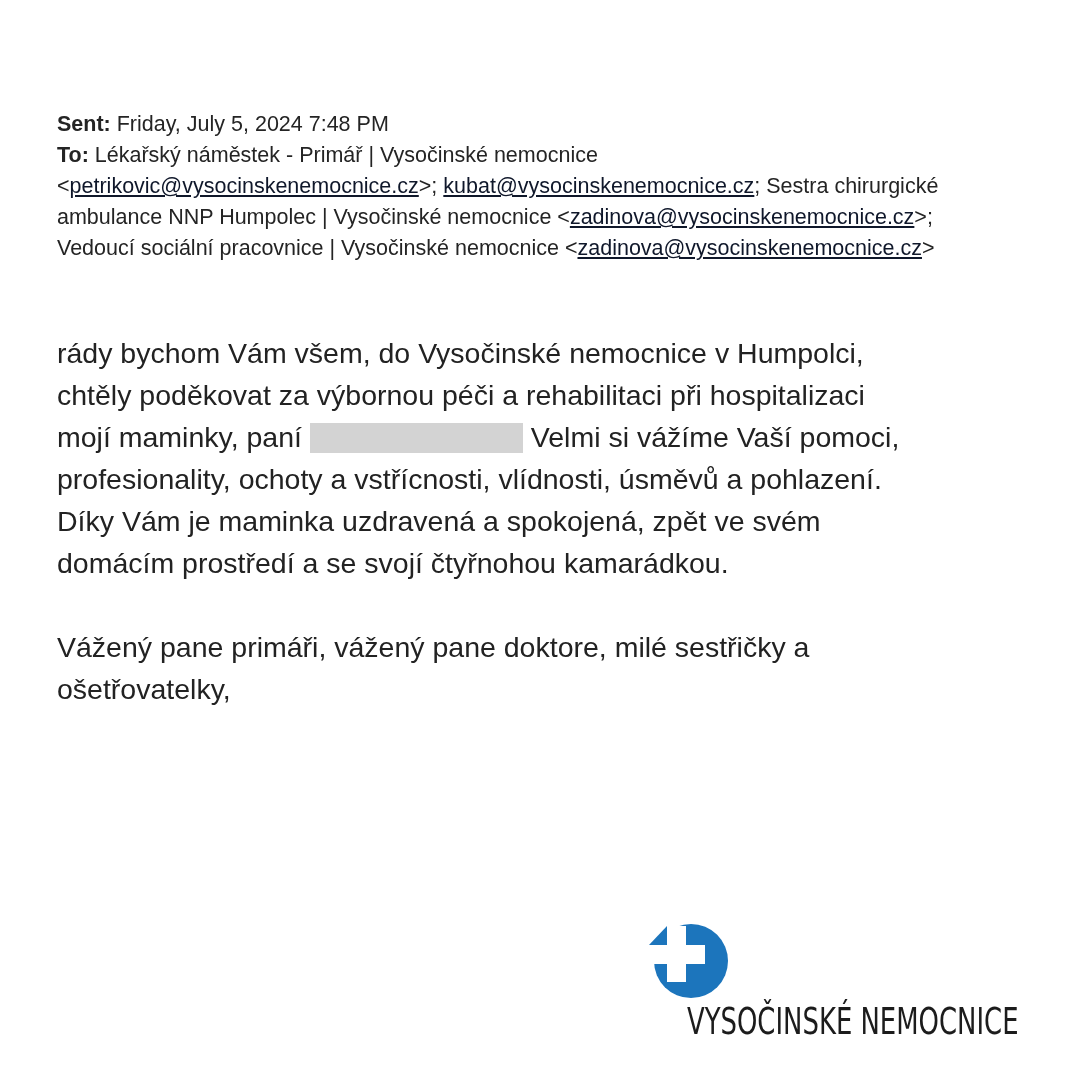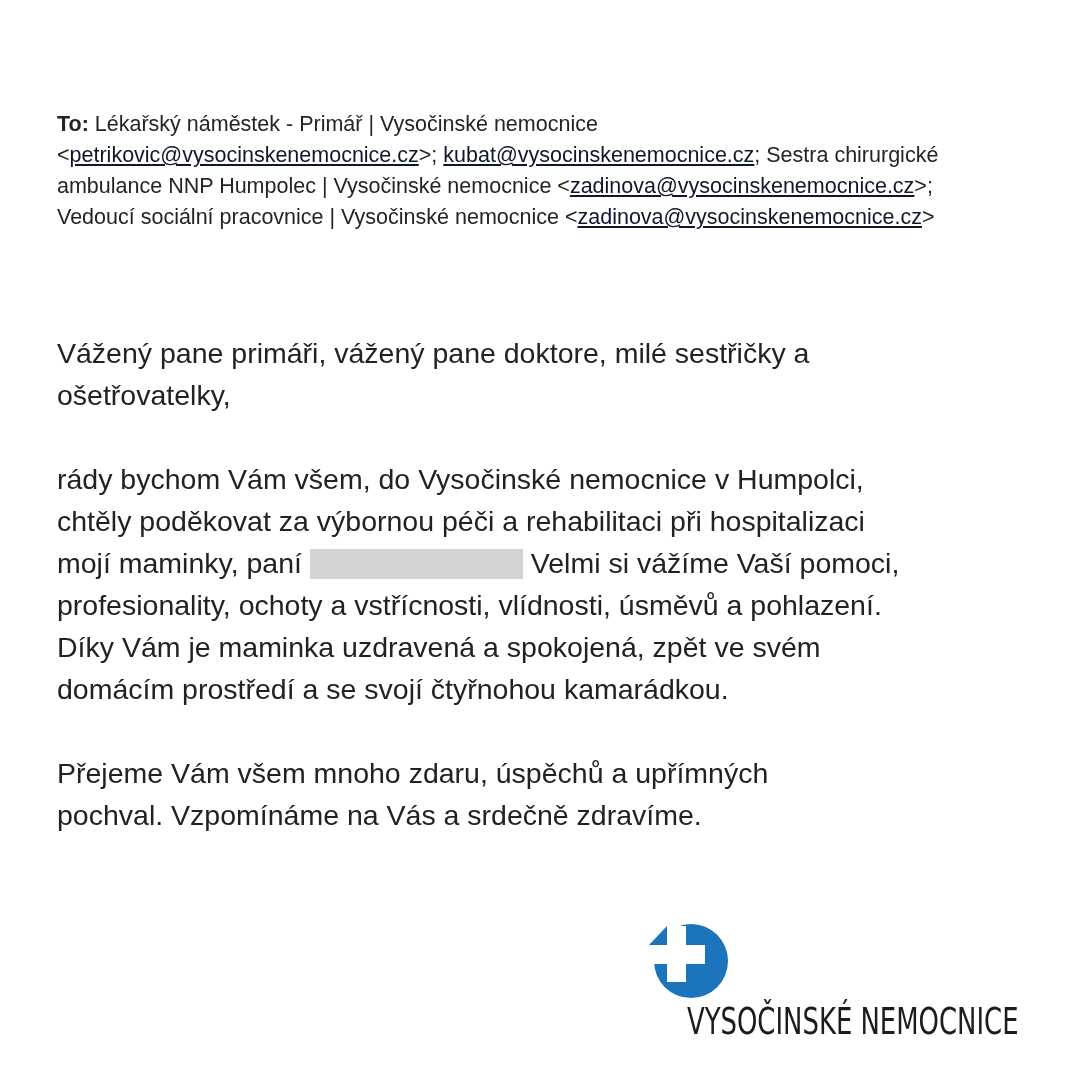--- a/index.html
+++ b/index.html
@@ -47,36 +47,34 @@
     white-space:nowrap;
     transform:scaleX(0.70);
     transform-origin:left top;
   }
 </style>
 </head>
 <body>
 
 <div class="page">
 
-  <div class="email-header"><div class="hdr-line"><span class="lbl">To:</span><span> Lékařský náměstek - Primář | Vysočinské nemocnice
+  <div class="email-header"><div class="hdr-line"><span class="lbl">Sent:</span><span> Friday, July 5, 2024 7:48 PM</span></div><div class="hdr-line"><span class="lbl">To:</span><span> Lékařský náměstek - Primář | Vysočinské nemocnice
 &lt;</span><a class="email-link">petrikovic@vysocinskenemocnice.cz</a><span>&gt;; </span><a class="email-link">kubat@vysocinskenemocnice.cz</a><span>; Sestra chirurgické
 ambulance NNP Humpolec | Vysočinské nemocnice &lt;</span><a class="email-link">zadinova@vysocinskenemocnice.cz</a><span>&gt;;
 Vedoucí sociální pracovnice | Vysočinské nemocnice &lt;</span><a class="email-link">zadinova@vysocinskenemocnice.cz</a><span>&gt;</span></div></div>
 
   <div class="email-body">
-    <p class="para">Vážený pane primáři, vážený pane doktore, milé sestřičky a
-ošetřovatelky,</p>
     <p class="para"><span>rády bychom Vám všem, do Vysočinské nemocnice v Humpolci,
 chtěly poděkovat za výbornou péči a rehabilitaci při hospitalizaci
 mojí maminky, paní </span><span class="redaction"></span><span> Velmi si vážíme Vaší pomoci,
 profesionality, ochoty a vstřícnosti, vlídnosti, úsměvů a pohlazení.
 Díky Vám je maminka uzdravená a spokojená, zpět ve svém
 domácím prostředí a se svojí čtyřnohou kamarádkou.</span></p>
-    <p class="para">Přejeme Vám všem mnoho zdaru, úspěchů a upřímných
-pochval. Vzpomínáme na Vás a srdečně zdravíme.</p>
+    <p class="para">Vážený pane primáři, vážený pane doktore, milé sestřičky a
+ošetřovatelky,</p>
   </div>
 
   <svg class="sig-logo" viewBox="0 0 82 82" width="82" height="82" aria-hidden="true">
     <circle cx="43" cy="43" r="37" fill="#1c75bc"></circle>
     <rect x="0" y="27" width="57" height="19" fill="#ffffff"></rect>
     <rect x="19" y="8" width="19" height="56" fill="#ffffff"></rect>
     <polygon points="1,27 19,8 19,27" fill="#1c75bc"></polygon>
   </svg>
   <div class="sig-text">VYSOČINSKÉ NEMOCNICE</div>
 

